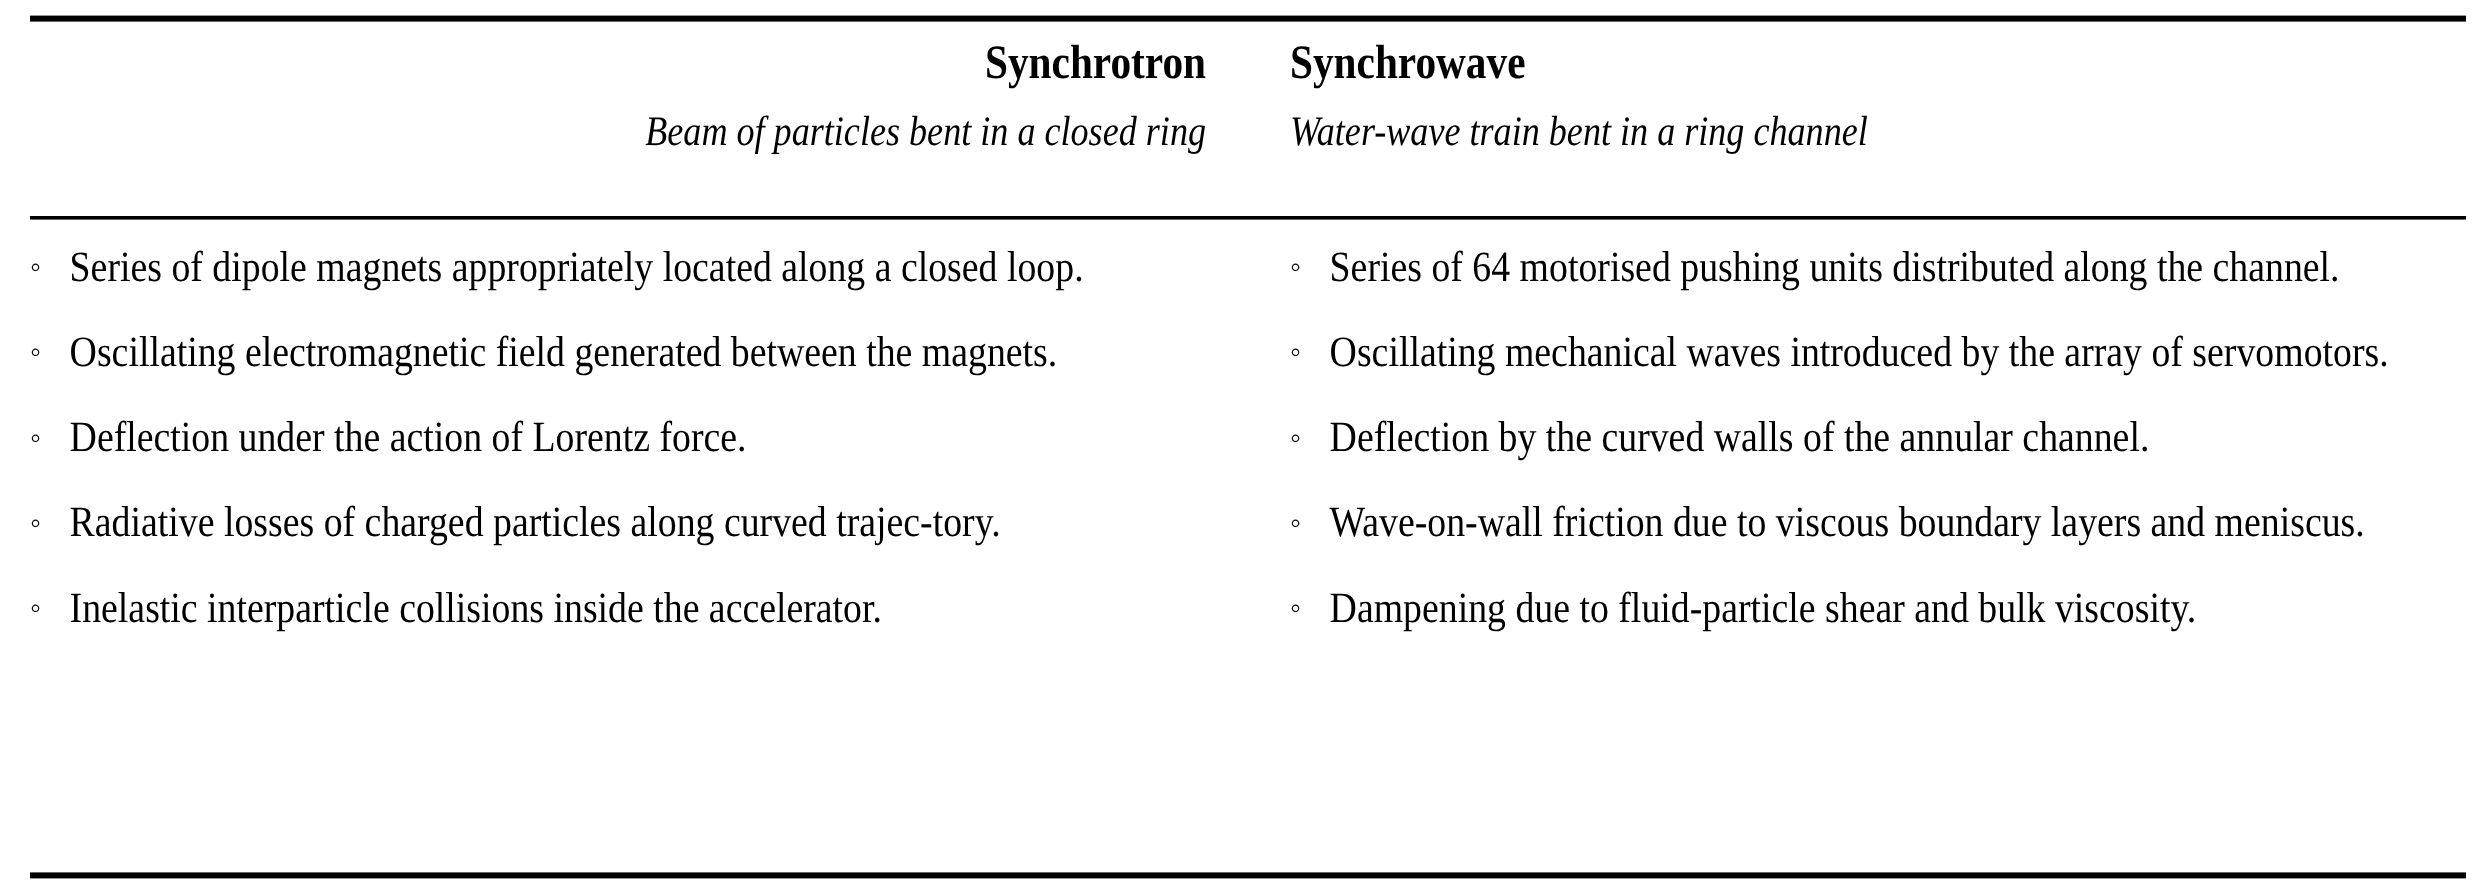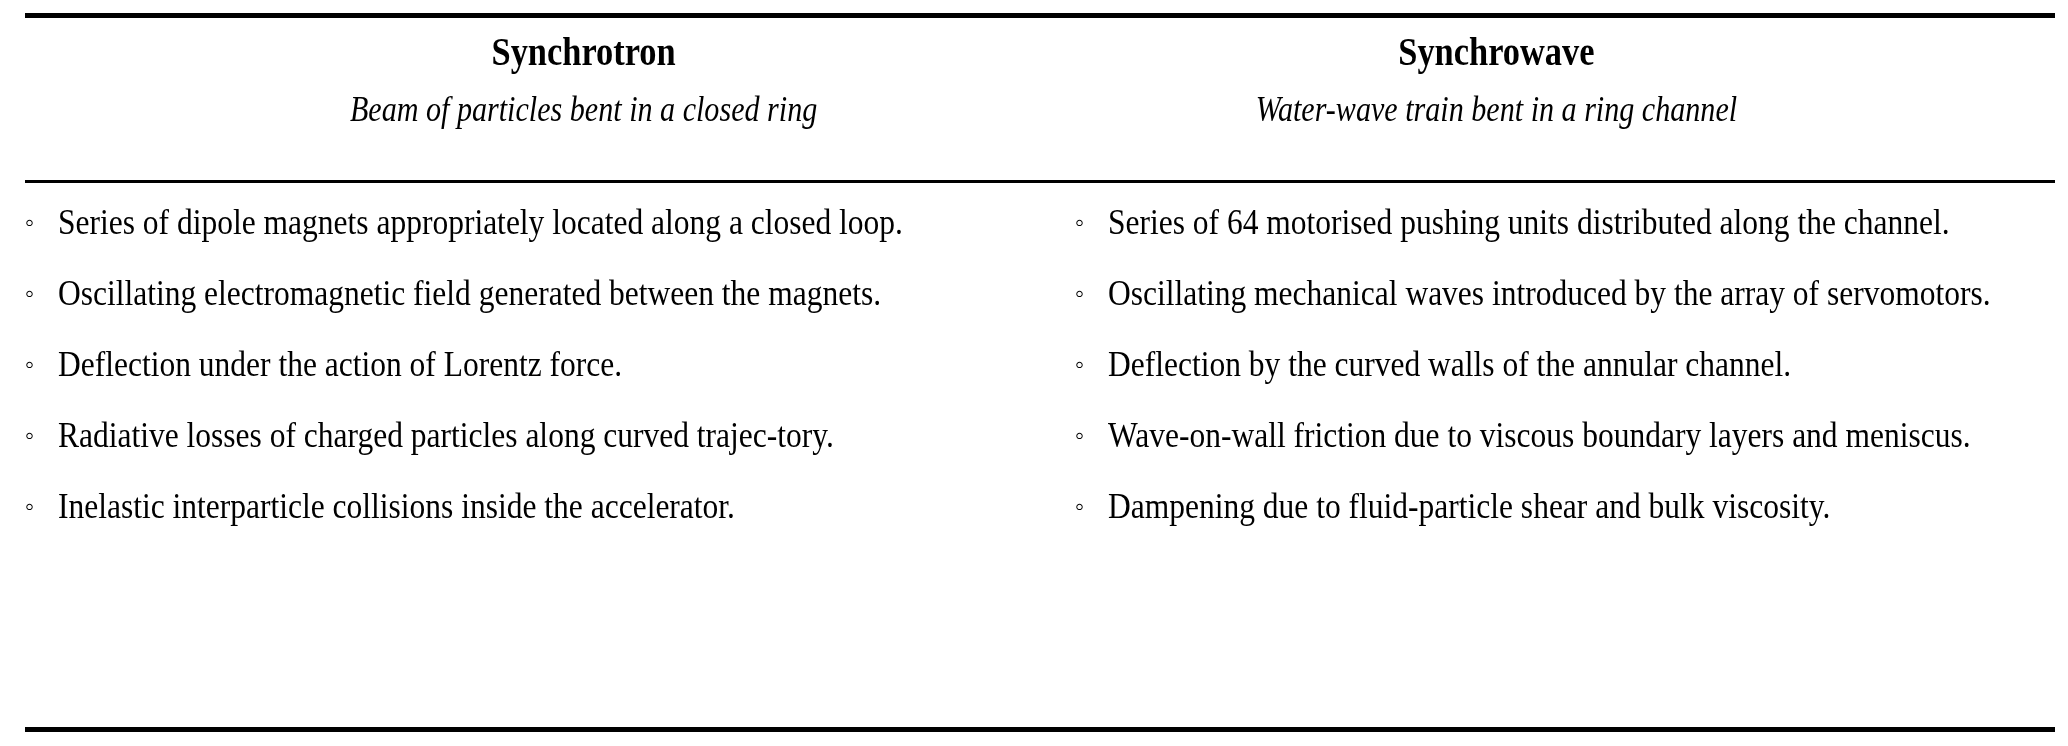--- a/index.html
+++ b/index.html
@@ -45,26 +45,26 @@
     display: flex;
     box-sizing: border-box;
   }
   .thead .col {
     box-sizing: border-box;
     padding: 0;
   }
   .thead .col-left {
     width: 1000px;
     padding-right: 20px;
-    text-align: center;
+    text-align: right;
   }
   .thead .col-right {
     width: 1030px;
     padding-left: 50px;
-    text-align: center;
+    text-align: left;
   }
   .col-title {
     font-weight: bold;
     font-size: 40px;
     line-height: 56px;
     font-stretch: condensed;
     transform: scaleX(0.86);
     white-space: nowrap;
   }
   .col-left .col-title  { transform-origin: right center; }

